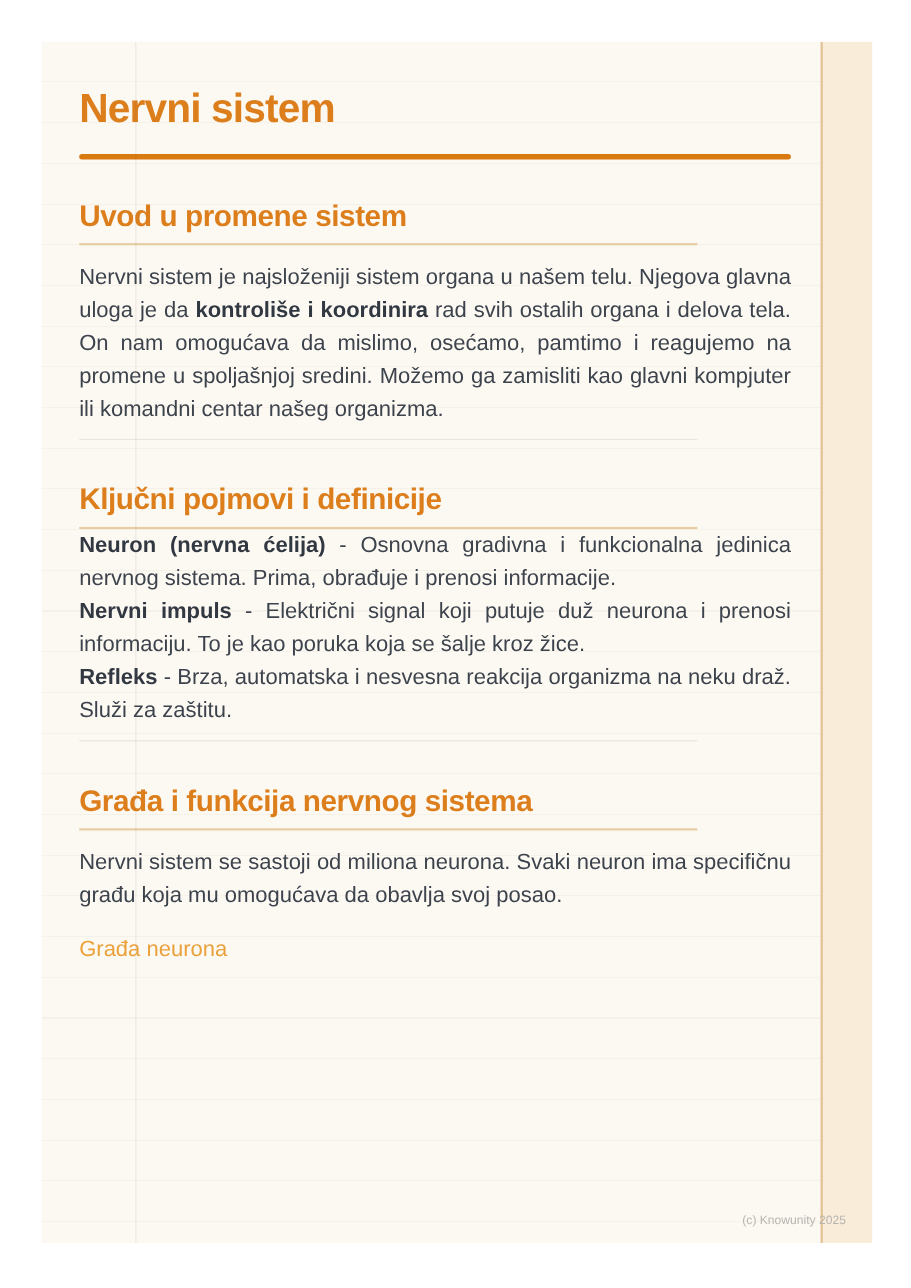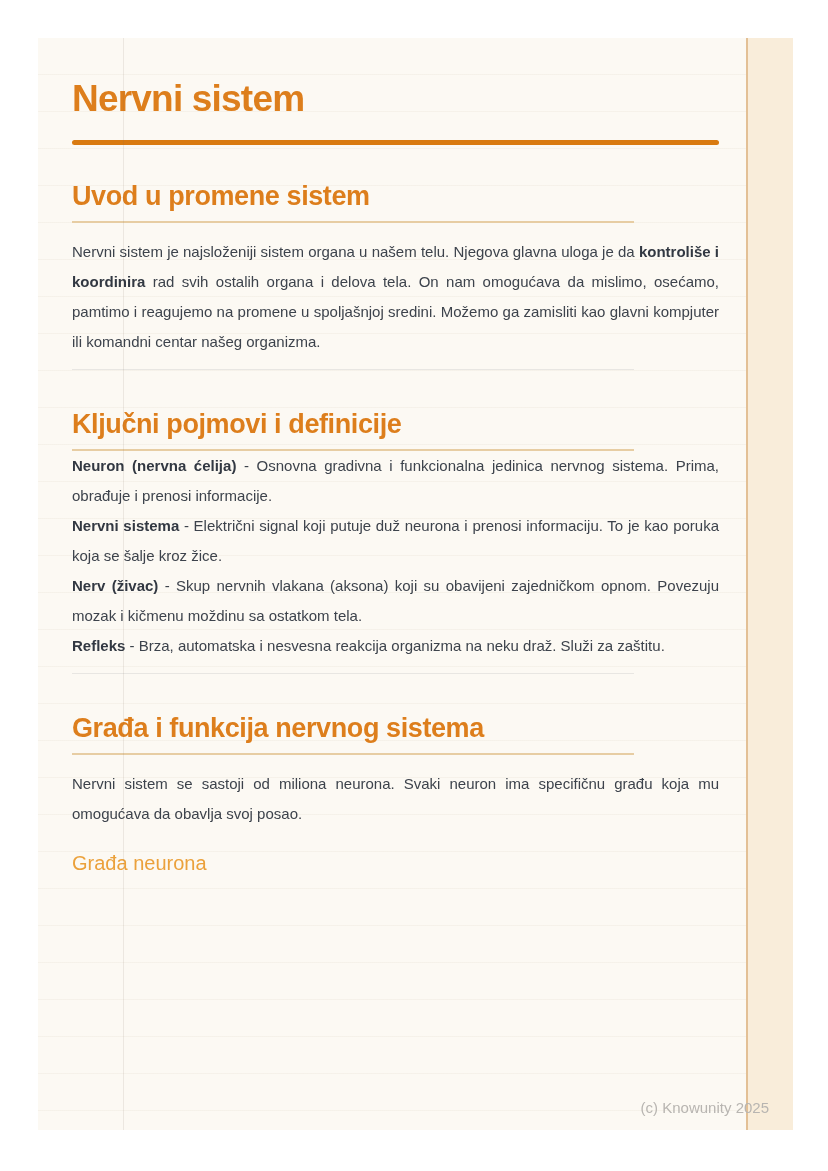--- a/index.html
+++ b/index.html
@@ -78,21 +78,21 @@
   .heading-underline {
     border: none;
     height: 2px;
     width: 562px;
     background: #e7cda3;
     margin: 8px 0 0 0;
   }
   .body-text {
     margin: 14px 0 0 0;
     width: 647px;
-    font-size: 15px;
+    font-size: 20px;
     line-height: 30px;
     color: #3d434c;
     text-align: justify;
   }
   .defs p { margin-top: 0; }
   .defs p strong, .body-text strong { font-weight: bold; color: #323842; }
   .section-divider {
     border: none;
     height: 1px;
     width: 562px;
@@ -103,21 +103,21 @@
     margin: 22px 0 0 0;
     font-size: 20px;
     line-height: 24px;
     font-weight: normal;
     color: #eba13b;
   }
   .watermark {
     position: absolute;
     right: 24px;
     bottom: 14px;
-    font-size: 15px;
+    font-size: 11px;
     color: #b8b5b1;
     z-index: 3;
   }
 </style>
 </head>
 <body>
 
 <div class="canvas">
   <div class="page">
     <div class="margin-line"></div>
@@ -129,22 +129,21 @@
     <h2 class="section-heading">Uvod u promene sistem</h2>
     <hr class="heading-underline">
     <p class="body-text"><span>Nervni sistem je najsloženiji sistem organa u našem telu. Njegova glavna uloga je da </span><strong>kontroliše i koordinira</strong><span> rad svih ostalih organa i delova tela. On nam omogućava da mislimo, osećamo, pamtimo i reagujemo na promene u spoljašnjoj sredini. Možemo ga zamisliti kao glavni kompjuter ili komandni centar našeg organizma.</span></p>
 
     <hr class="section-divider">
 
     <h2 class="section-heading mt-lg">Ključni pojmovi i definicije</h2>
     <hr class="heading-underline">
     <div class="defs">
       <p class="body-text"><strong>Neuron (nervna ćelija)</strong><span> - Osnovna gradivna i funkcionalna jedinica nervnog sistema. Prima, obrađuje i prenosi informacije.</span></p>
-      <p class="body-text"><strong>Nervni sistema</strong><span> - Električni signal koji putuje duž neurona i prenosi informaciju. To je kao poruka koja se šalje kroz žice.</span></p>
-      <p class="body-text"><strong>Nerv (živac)</strong><span> - Skup nervnih vlakana (aksona) koji su obavijeni zajedničkom opnom. Povezuju mozak i kičmenu moždinu sa ostatkom tela.</span></p>
+      <p class="body-text"><strong>Nervni impuls</strong><span> - Električni signal koji putuje duž neurona i prenosi informaciju. To je kao poruka koja se šalje kroz žice.</span></p>
       <p class="body-text"><strong>Refleks</strong><span> - Brza, automatska i nesvesna reakcija organizma na neku draž. Služi za zaštitu.</span></p>
     </div>
 
     <hr class="section-divider">
 
     <h2 class="section-heading mt-lg">Građa i funkcija nervnog sistema</h2>
     <hr class="heading-underline">
     <p class="body-text">Nervni sistem se sastoji od miliona neurona. Svaki neuron ima specifičnu građu koja mu omogućava da obavlja svoj posao.</p>
 
     <h3 class="sub-heading">Građa neurona</h3>

